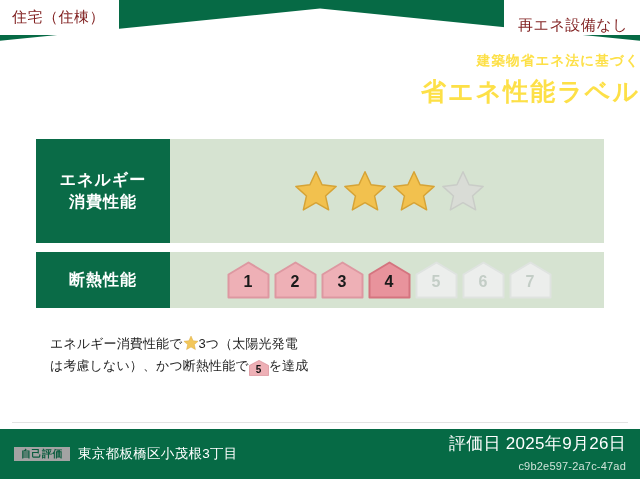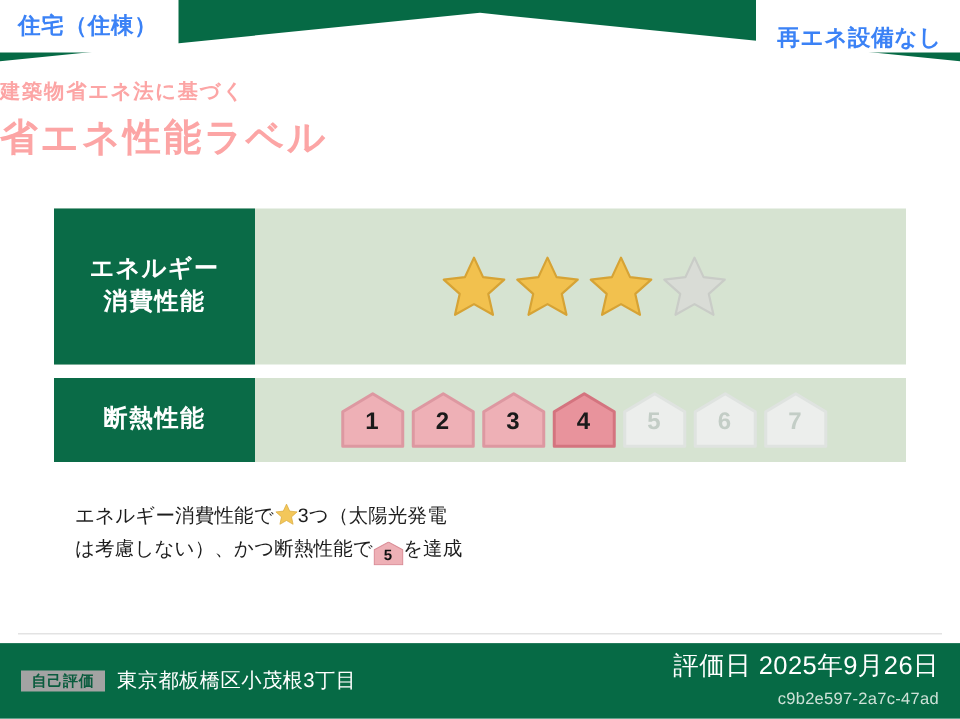--- a/index.html
+++ b/index.html
@@ -13,22 +13,22 @@
     position: relative;
     width: 640px; height: 479px;
     background: #066A45;
   }
 
   
   .corner-tag {
     position: absolute;
     top: 0;
     background: #ffffff;
-    color: #3b82f6;
-    font-weight: bold;
+    color: #7f1d1d;
+    font-weight: normal;
     font-size: 15px;
     letter-spacing: 0.5px;
     display: flex; align-items: center; justify-content: center;
     height: 35px;
     z-index: 5;
   }
   .corner-tag.left  { left: 0;  padding: 0 14px 0 12px; }
   .corner-tag.right { right: 0; padding: 16px 12px 0 14px; }
 
   
@@ -44,22 +44,22 @@
   .sheet-frame {
     position: absolute;
     left: 12px; top: 40px; right: 12px; bottom: 12px;
     border: 0px solid transparent;
   }
 
   
   .title-block {
     position: absolute;
     left: 0; right: 0; top: 52px;
-    text-align: left;
-    color: #fca5a5;
+    text-align: right;
+    color: #fde047;
     z-index: 3;
   }
   .title-sub {
     font-size: 13.5px; font-weight: bold; letter-spacing: 1.2px;
     margin-bottom: 5px;
   }
   .title-main {
     font-size: 25px; font-weight: bold; letter-spacing: 2px;
   }
 

